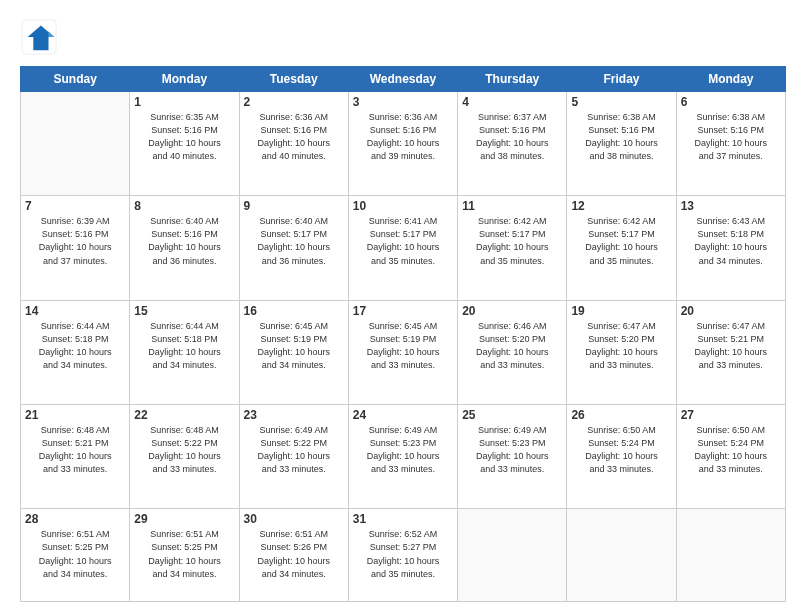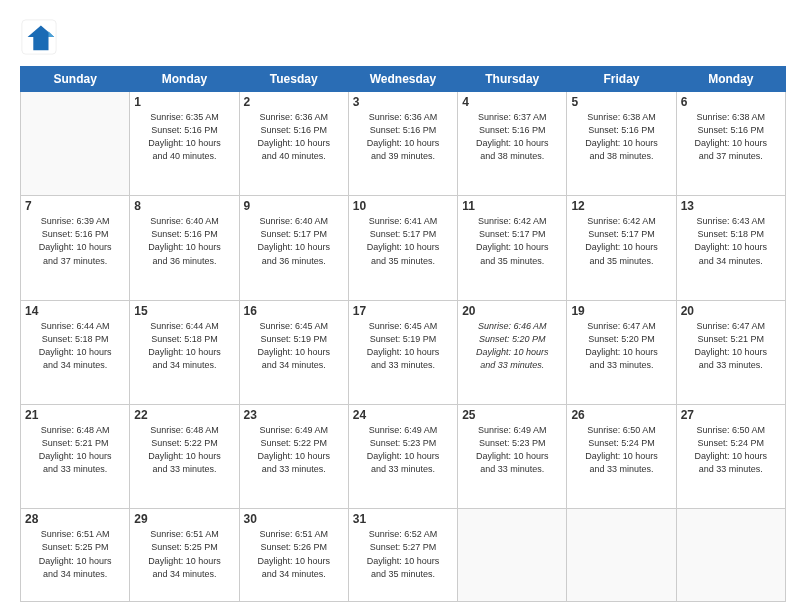--- a/index.html
+++ b/index.html
@@ -248,21 +248,21 @@
           </td>
           <td>
             <span class="day-num">17</span>
             <div class="day-info" style="white-space: pre-line;">Sunrise: 6:45 AM
 Sunset: 5:19 PM
 Daylight: 10 hours
 and 33 minutes.</div>
           </td>
           <td>
             <span class="day-num">20</span>
-            <div class="day-info" style="white-space: pre-line; font-style: italic;">Sunrise: 6:46 AM
+            <div class="day-info" style="white-space: pre-line;">Sunrise: 6:46 AM
 Sunset: 5:20 PM
 Daylight: 10 hours
 and 33 minutes.</div>
           </td>
           <td>
             <span class="day-num">19</span>
             <div class="day-info" style="white-space: pre-line;">Sunrise: 6:47 AM
 Sunset: 5:20 PM
 Daylight: 10 hours
 and 33 minutes.</div>

